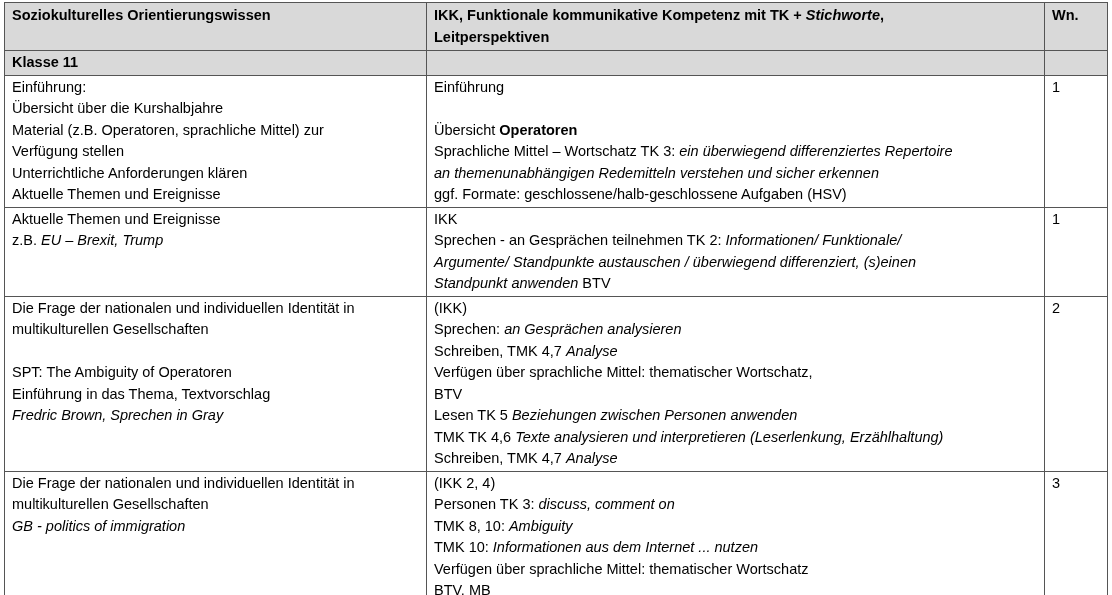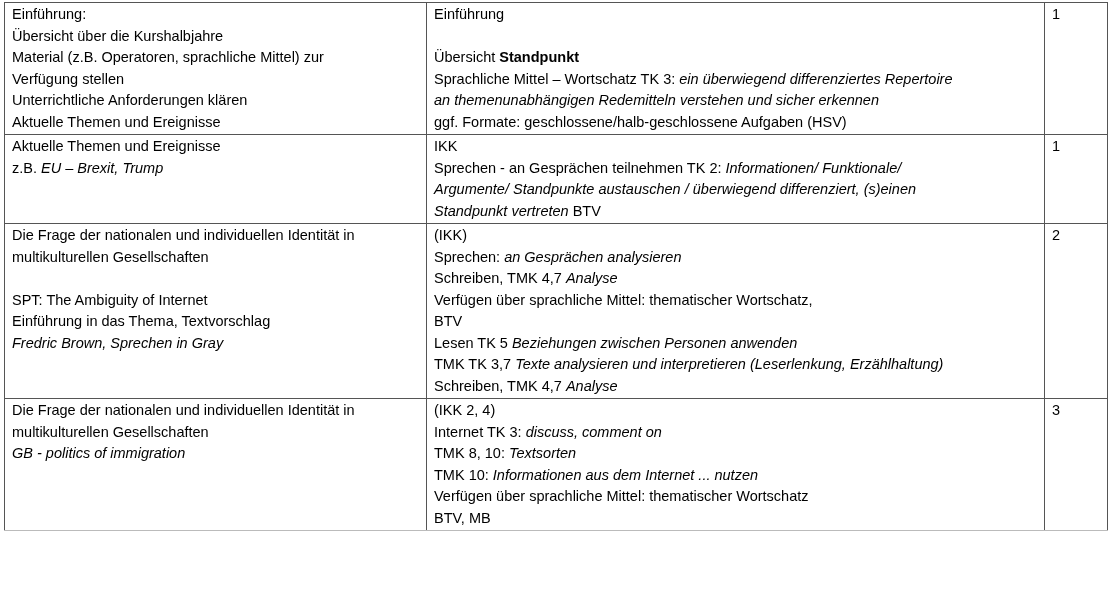--- a/index.html
+++ b/index.html
@@ -54,88 +54,105 @@
 </head>
 <body>
 
 <table class="plan">
   <colgroup>
     <col class="c1">
       <col class="c2">
       <col class="c3">
   </colgroup>
   <tbody>
+      <tr class="head">
+    <td>
+      <span>Soziokulturelles Orientierungswissen</span>
+    </td>
+    <td>
+      <span class="line"><span>IKK, Funktionale kommunikative Kompetenz mit TK + </span><span class="i">Stichworte</span><span>,</span></span>
+      <span class="line">Leitperspektiven</span>
+    </td>
+    <td>
+      <span>Wn.</span>
+    </td>
+  </tr>
 
+  <tr class="klasse">
+    <td><span>Klasse 11</span></td>
+    <td></td>
+    <td></td>
+  </tr>
 
   <tr>
     <td>
       <span class="line">Einführung:</span>
       <span class="line">Übersicht über die Kurshalbjahre</span>
       <span class="line">Material (z.B. Operatoren, sprachliche Mittel) zur</span>
       <span class="line">Verfügung stellen</span>
       <span class="line">Unterrichtliche Anforderungen klären</span>
       <span class="line">Aktuelle Themen und Ereignisse</span>
     </td>
     <td>
       <span class="line">Einführung</span>
       <span class="blank"></span>
-      <span class="line"><span>Übersicht </span><span class="b">Standpunkt</span></span>
+      <span class="line"><span>Übersicht </span><span class="b">Operatoren</span></span>
       <span class="line"><span>Sprachliche Mittel – Wortschatz TK 3: </span><span class="i">ein überwiegend differenziertes Repertoire</span></span>
       <span class="line i">an themenunabhängigen Redemitteln verstehen und sicher erkennen</span>
       <span class="line">ggf. Formate: geschlossene/halb-geschlossene Aufgaben  (HSV)</span>
     </td>
     <td><span>1</span></td>
   </tr>
 
   <tr>
     <td>
       <span class="line">Aktuelle Themen und Ereignisse</span>
       <span class="line"><span>z.B. </span><span class="i">EU – Brexit, Trump</span></span>
     </td>
     <td>
       <span class="line">IKK</span>
       <span class="line"><span>Sprechen - an Gesprächen teilnehmen TK 2: </span><span class="i">Informationen/ Funktionale/</span></span>
       <span class="line i">Argumente/ Standpunkte austauschen / überwiegend differenziert, (s)einen</span>
-      <span class="line"><span class="i">Standpunkt vertreten</span><span> BTV</span></span>
+      <span class="line"><span class="i">Standpunkt anwenden</span><span> BTV</span></span>
     </td>
     <td><span>1</span></td>
   </tr>
 
   <tr>
     <td>
       <span class="line">Die Frage der nationalen und individuellen Identität in</span>
       <span class="line">multikulturellen Gesellschaften</span>
       <span class="blank"></span>
-      <span class="line">SPT: The Ambiguity of Internet</span>
+      <span class="line">SPT: The Ambiguity of Operatoren</span>
       <span class="line">Einführung in das Thema, Textvorschlag</span>
       <span class="line i">Fredric Brown, Sprechen in Gray</span>
     </td>
     <td>
       <span class="line">(IKK)</span>
       <span class="line"><span>Sprechen: </span><span class="i">an Gesprächen analysieren</span></span>
       <span class="line"><span>Schreiben, TMK 4,7 </span><span class="i">Analyse</span></span>
       <span class="line">Verfügen über sprachliche Mittel:  thematischer Wortschatz,</span>
       <span class="line">BTV</span>
       <span class="line"><span>Lesen TK 5 </span><span class="i">Beziehungen zwischen Personen anwenden</span></span>
-      <span class="line"><span>TMK TK 3,7 </span><span class="i">Texte analysieren und interpretieren (Leserlenkung, Erzählhaltung)</span></span>
+      <span class="line"><span>TMK TK 4,6 </span><span class="i">Texte analysieren und interpretieren (Leserlenkung, Erzählhaltung)</span></span>
       <span class="line"><span>Schreiben, TMK 4,7 </span><span class="i">Analyse</span></span>
     </td>
     <td><span>2</span></td>
   </tr>
 
   <tr>
     <td>
       <span class="line">Die Frage der nationalen und individuellen Identität in</span>
       <span class="line">multikulturellen Gesellschaften</span>
       <span class="line i">GB - politics of immigration</span>
     </td>
     <td>
       <span class="line">(IKK 2, 4)</span>
-      <span class="line"><span>Internet TK 3: </span><span class="i">discuss, comment on</span></span>
-      <span class="line"><span>TMK 8, 10: </span><span class="i">Textsorten</span></span>
+      <span class="line"><span>Personen TK 3: </span><span class="i">discuss, comment on</span></span>
+      <span class="line"><span>TMK 8, 10: </span><span class="i">Ambiguity</span></span>
       <span class="line"><span>TMK 10: </span><span class="i">Informationen aus dem Internet ... nutzen</span></span>
       <span class="line">Verfügen über sprachliche Mittel: thematischer Wortschatz</span>
       <span class="line">BTV, MB</span>
     </td>
     <td><span>3</span></td>
   </tr>
 </tbody>
   </table>
 
 </body></html>

